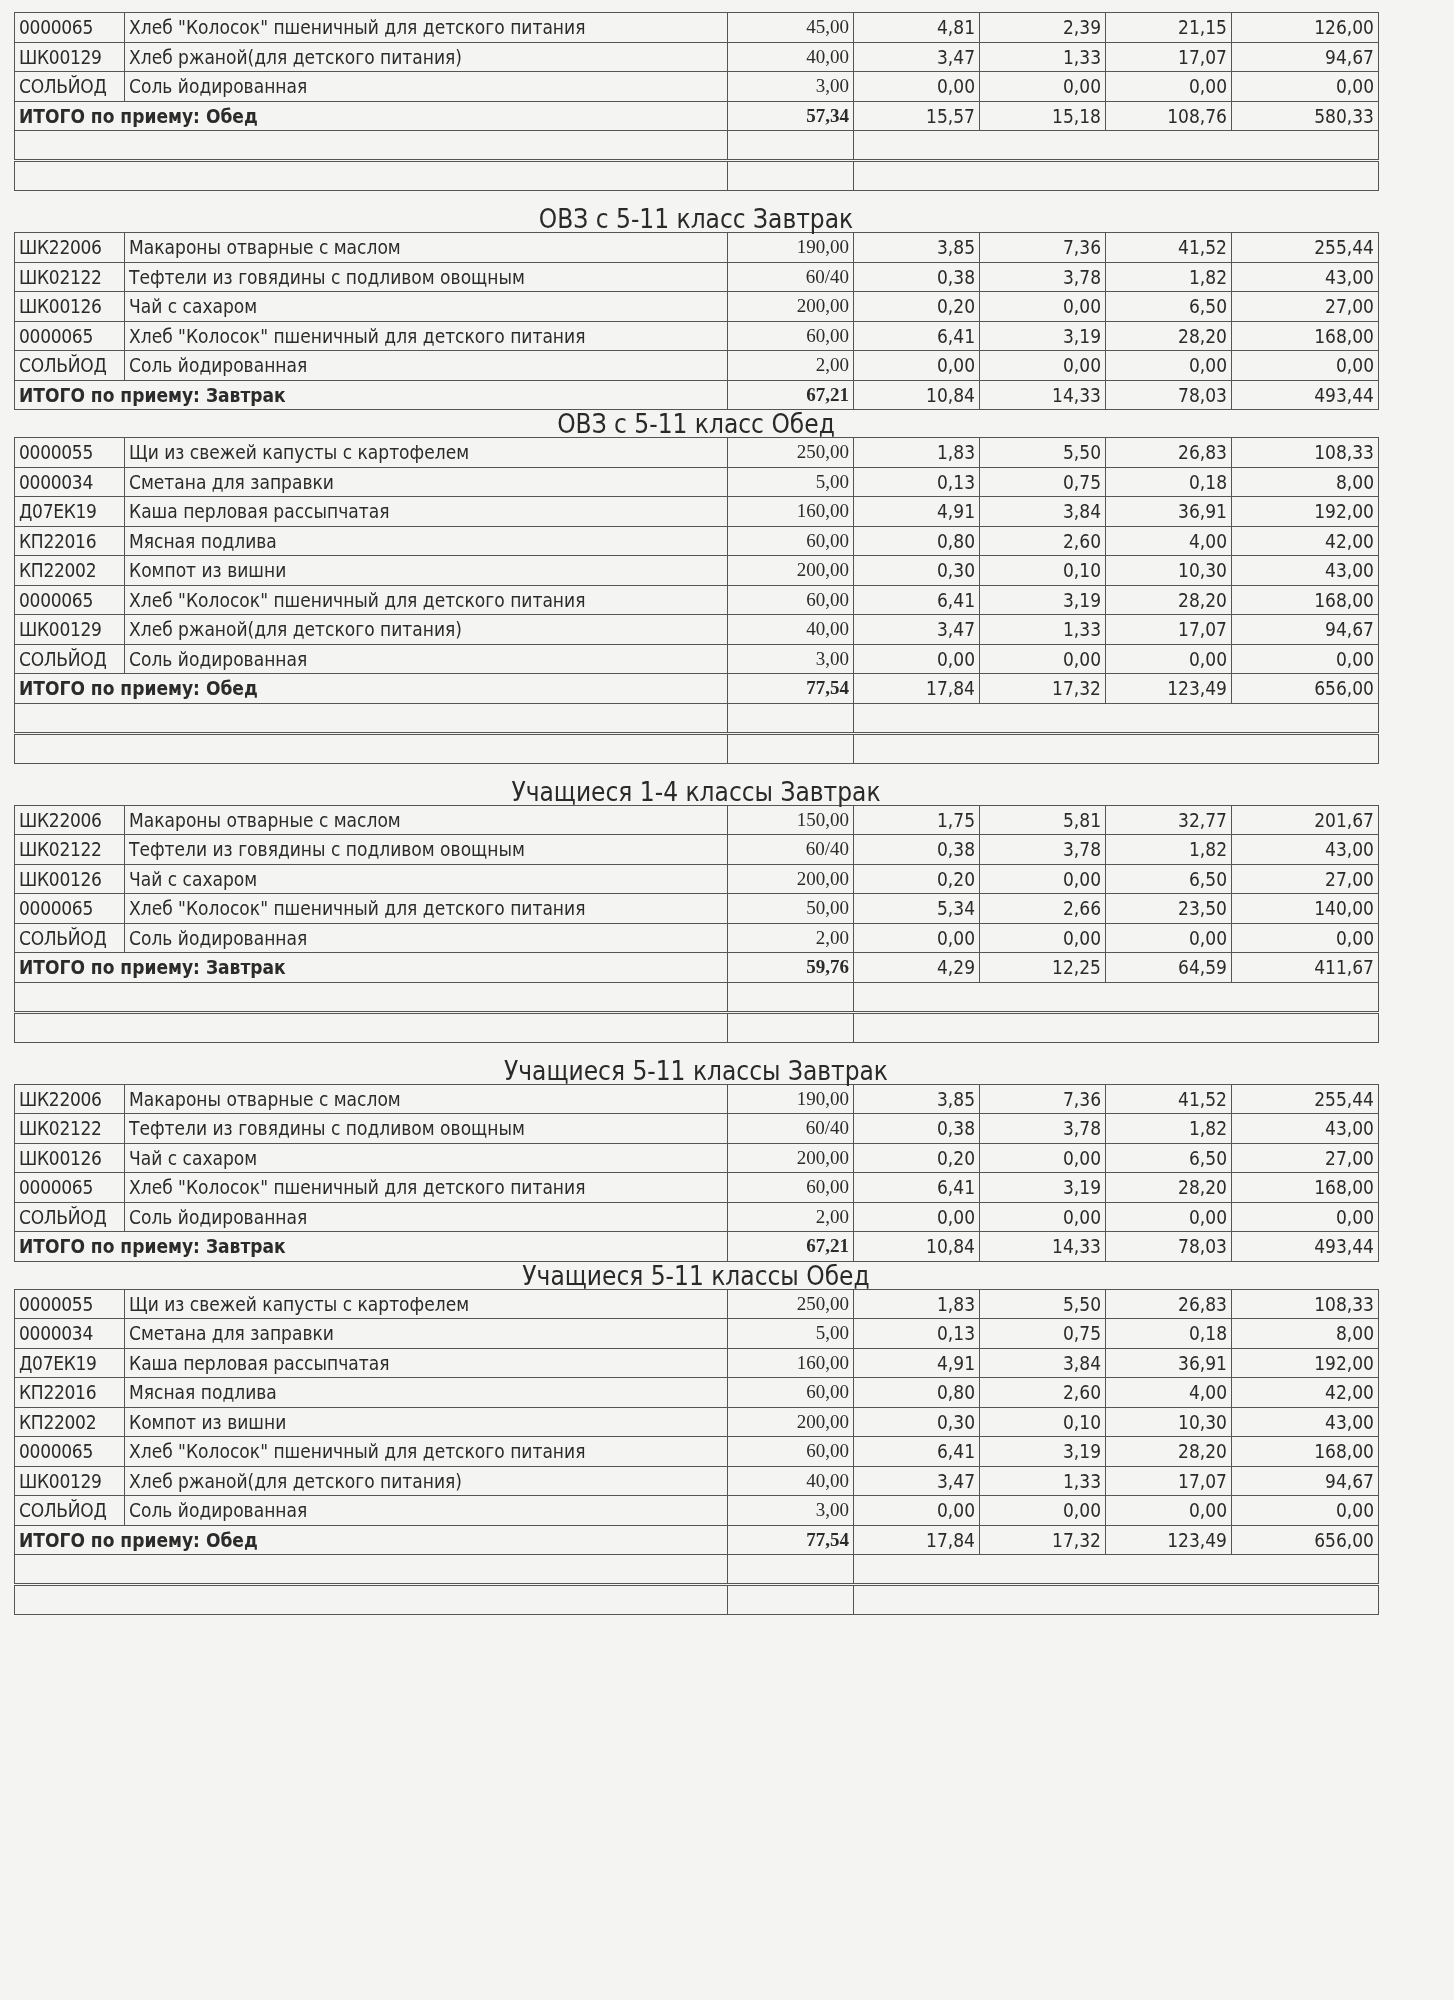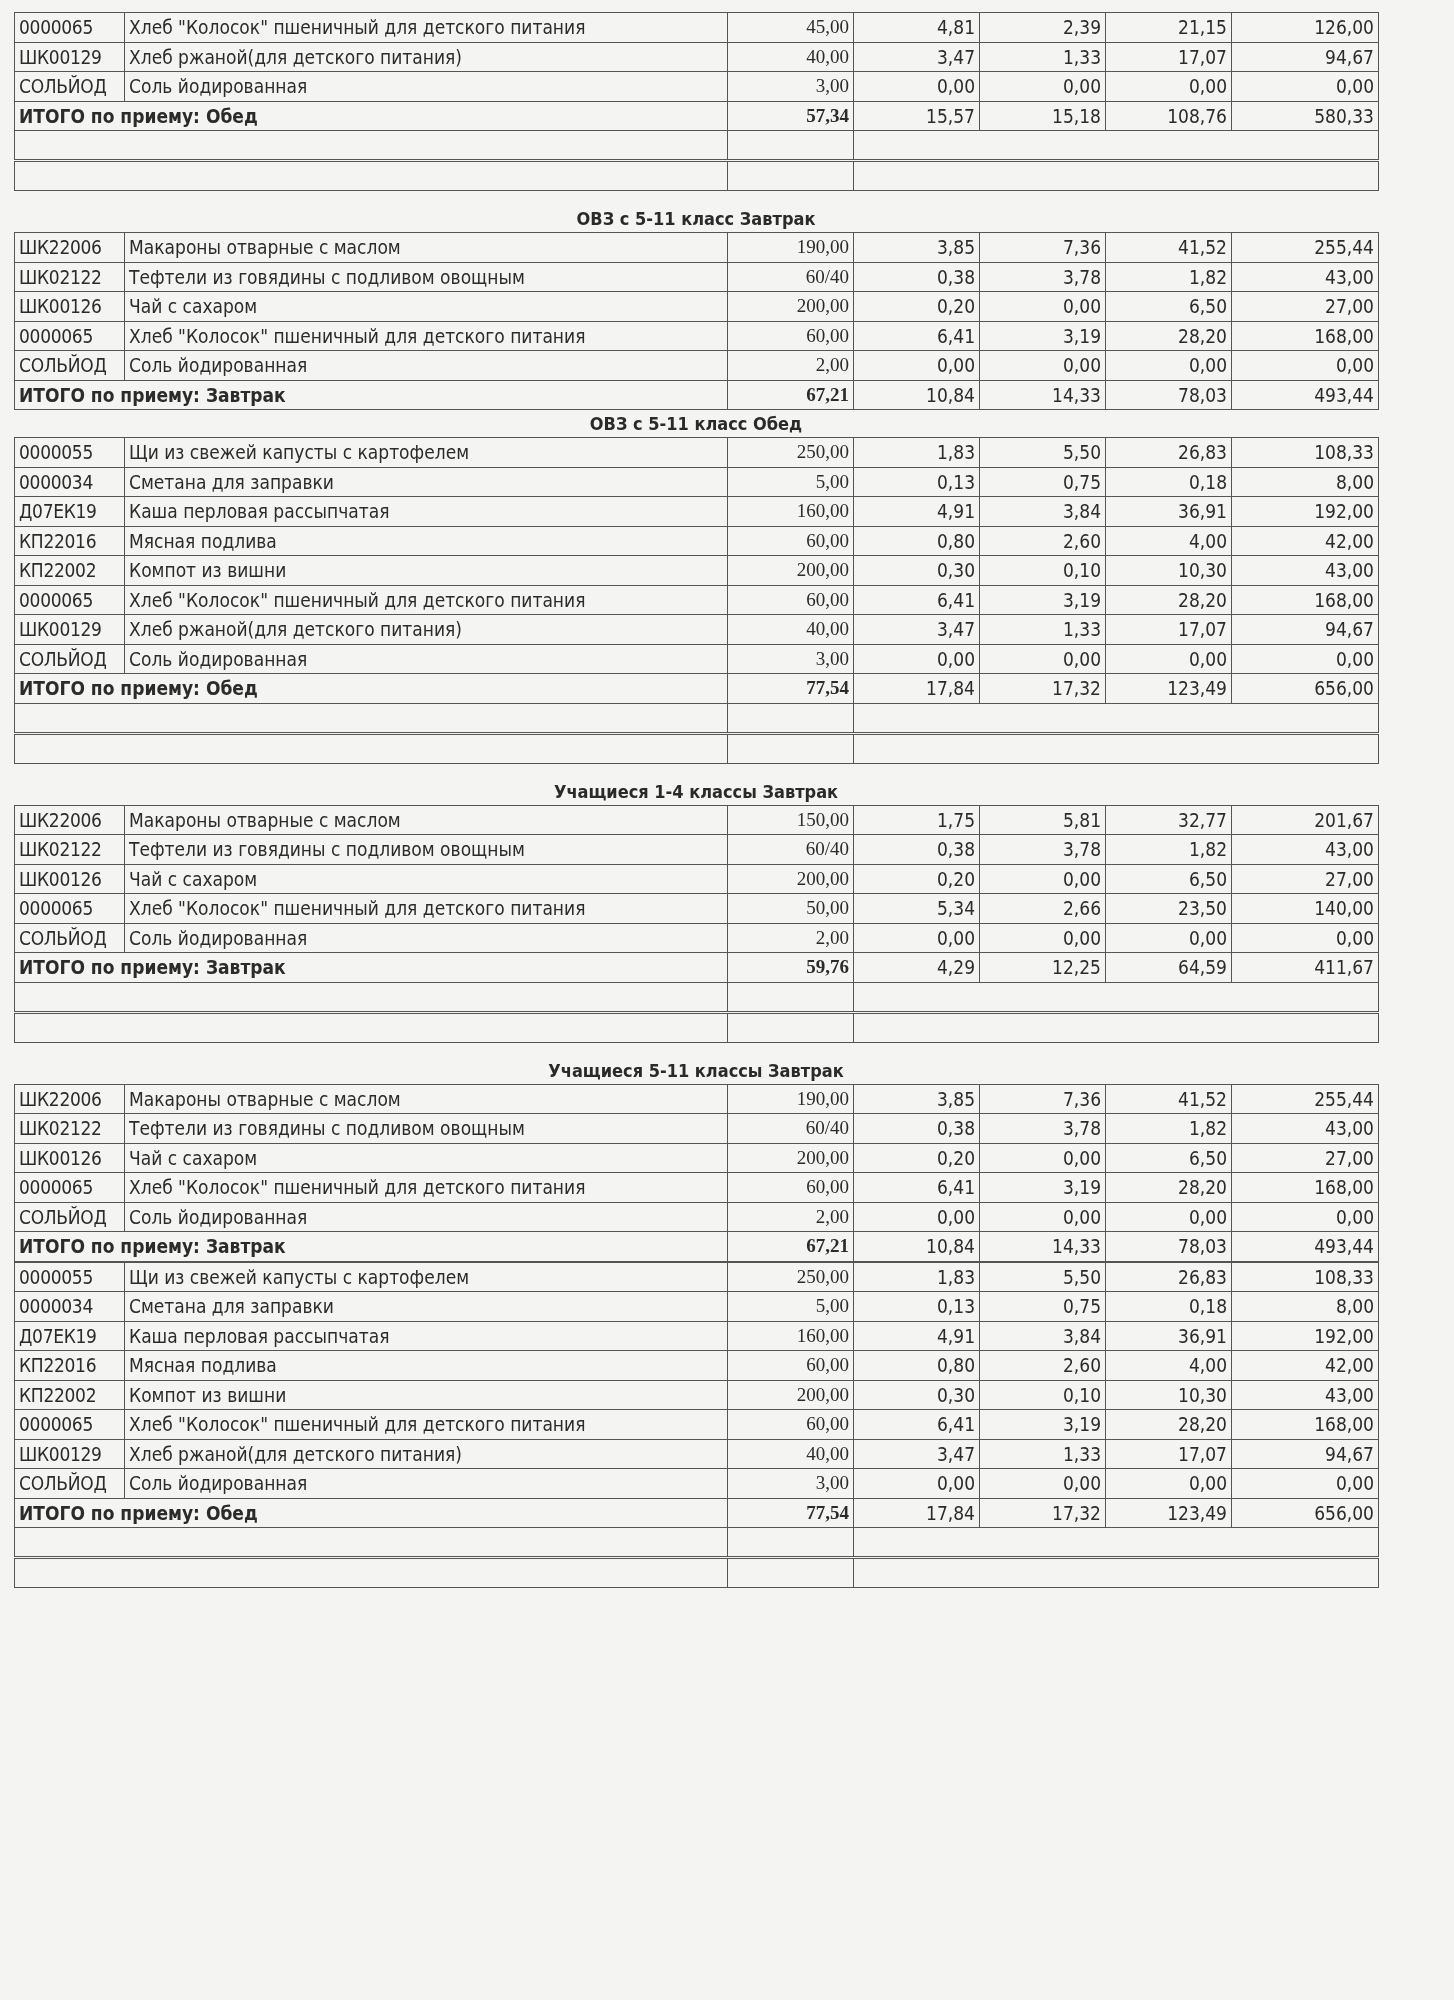--- a/index.html
+++ b/index.html
@@ -40,22 +40,22 @@
   td.code { letter-spacing: -0.3px; }
   td.num { text-align: right; padding-right: 4px; }
   td.weight { text-align: right; font-family: Liberation Serif, serif; }
   tr.total td { font-weight: bold; }
   tr.total td.num { font-weight: normal; }
   tr.total td.weight { font-weight: bold; }
   tr.blank td { height: 28px; }
   tr.blank.first td { border-bottom: 3px double #555; }
   .section-title {
     text-align: center;
-    font-weight: bold;
-    font-size: 18px;
+    font-weight: normal;
+    font-size: 26px;
     height: 27px;
     line-height: 28px;
     color: #2a2a2a;
   }
 </style>
 </head>
 <body>
 
 <div class="page" id="doc">
     <table class="menu">
@@ -427,20 +427,21 @@
         <tr class="total">
           <td colspan="2">ИТОГО по приему: Завтрак</td>
           <td class="weight">67,21</td>
           <td class="num">10,84</td>
           <td class="num">14,33</td>
           <td class="num">78,03</td>
           <td class="num">493,44</td>
         </tr>
       </tbody>
     </table>
+    <div class="section-title">Учащиеся 5-11 классы Обед</div>
     <table class="menu">
       <colgroup>
         <col class="c-code">
         <col class="c-name">
         <col class="c-weight">
         <col class="c-num">
         <col class="c-num2">
         <col class="c-num3">
         <col class="c-num4">
       </colgroup>

